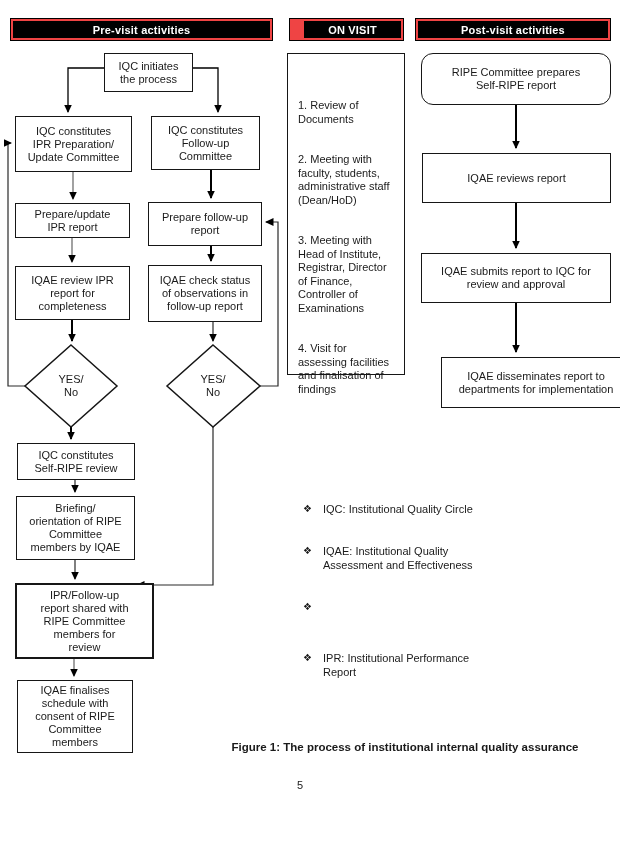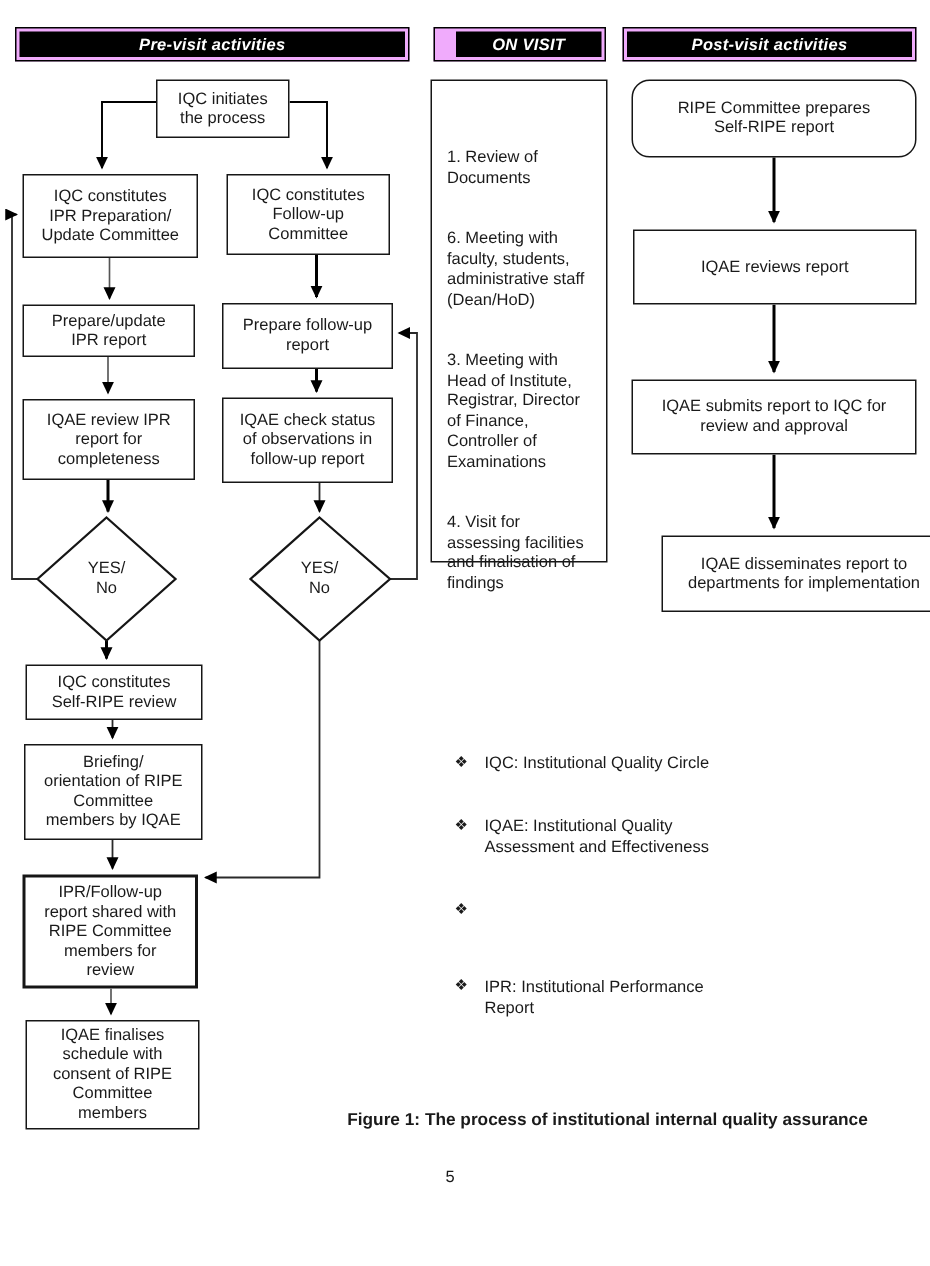--- a/index.html
+++ b/index.html
@@ -7,24 +7,23 @@
     position:relative;
     width:620px;height:844px;
     background:#ffffff;
     font-family:"Liberation Sans", sans-serif;
     color:#1a1a1a;
     overflow:hidden;
   }
   .header-box{
     position:absolute;
     border:1.5px solid #000;
-    background:#f0abfc;
+    background:#ef4444;
     padding:2px;
     box-sizing:border-box;
-    font-style:italic;
   }
   .header-bar{
     background:#000;
     color:#fff;
     font-weight:bold;
     font-size:11px;
     height:100%;
     display:flex;align-items:center;justify-content:center;
     letter-spacing:.2px;
     white-space:nowrap;
@@ -152,36 +151,36 @@
 No</div>
   <div class="diamond-label" style="left:188px;top:369px;width:50px;height:34px;">YES/
 No</div>
 
   <div class="node" style="left:17px;top:443px;width:118px;height:37px;">IQC constitutes
 Self-RIPE review</div>
   <div class="node" style="left:16px;top:496px;width:119px;height:64px;">Briefing/
 orientation of RIPE
 Committee
 members by IQAE</div>
-  <div class="node" style="left:15px;top:583px;width:117px;height:76px;border-width:2px;">IPR/Follow-up
+  <div class="node" style="left:15px;top:583px;width:139px;height:76px;border-width:2px;">IPR/Follow-up
 report shared with
 RIPE Committee
 members for
 review</div>
   <div class="node" style="left:17px;top:680px;width:116px;height:73px;">IQAE finalises
 schedule with
 consent of RIPE
 Committee
 members</div>
 
   <div class="node list" style="left:287px;top:53px;width:118px;height:322px;">
     <div>
       <div class="list-item">1. Review of
 Documents</div>
-      <div class="list-item">6. Meeting with
+      <div class="list-item">2. Meeting with
 faculty, students,
 administrative staff
 (Dean/HoD)</div>
       <div class="list-item">3. Meeting with
 Head of Institute,
 Registrar, Director
 of Finance,
 Controller of
 Examinations</div>
       <div class="list-item">4. Visit for

